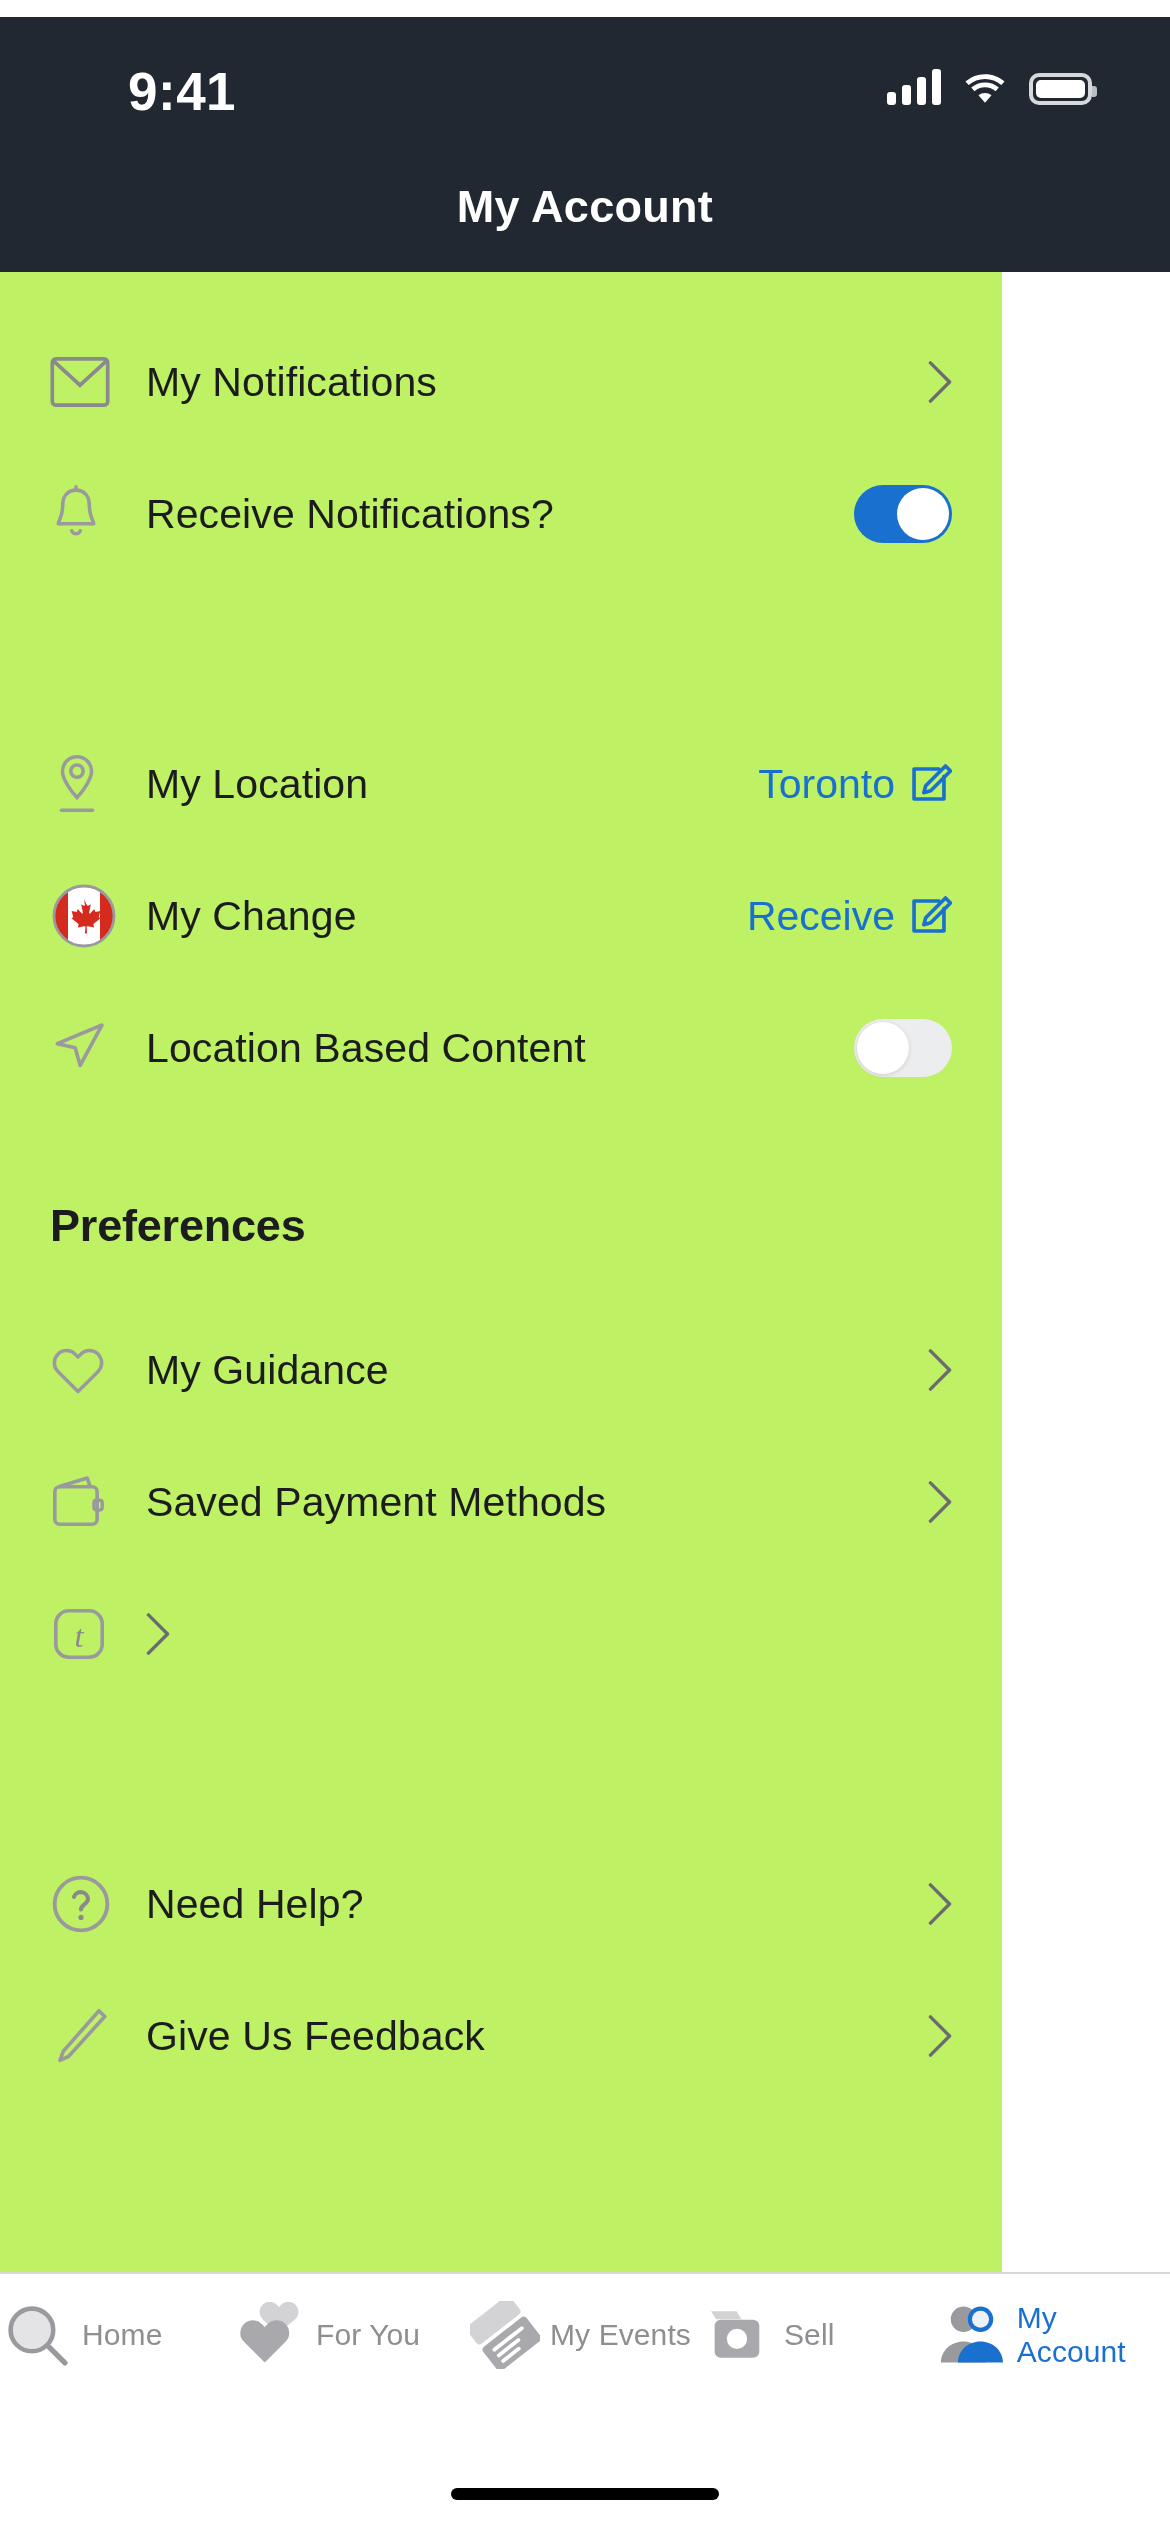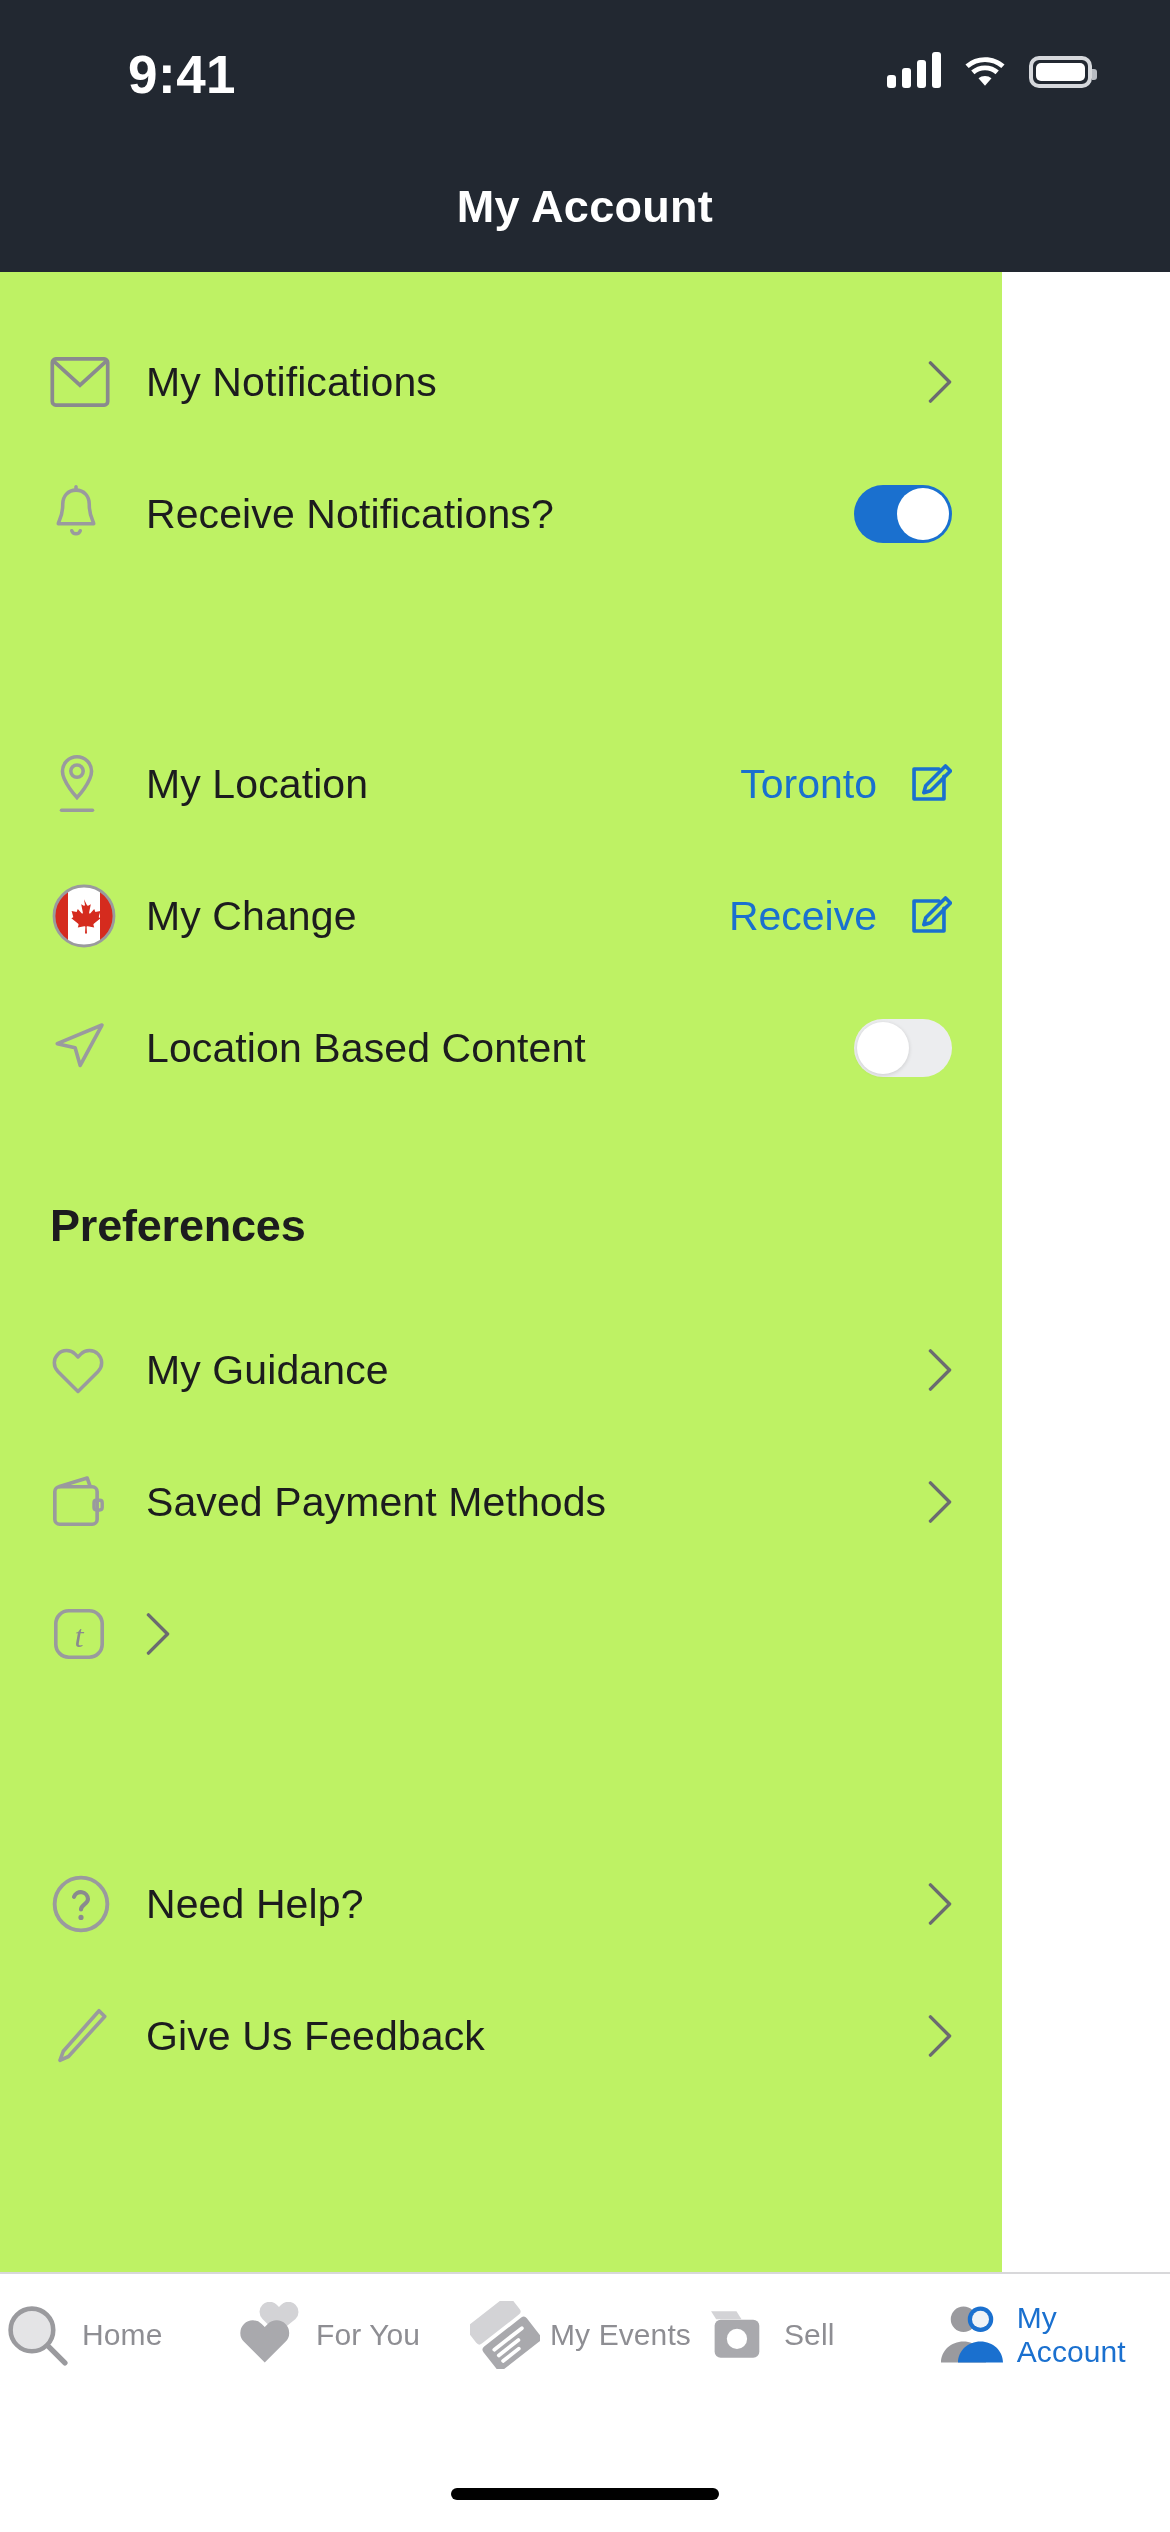--- a/index.html
+++ b/index.html
@@ -16,21 +16,21 @@
     position: relative;
     width: 1170px;
     height: 2532px;
     background: #ffffff;
     overflow: hidden;
   }
 
   
   .statusbar {
     position: absolute;
-    top: 0; left: 0;
+    top: 17px; left: 0;
     width: 1170px;
     height: 155px;
     background: #222831;
   }
   .status-time {
     position: absolute;
     left: 128px;
     top: 44px;
     font-size: 53px;
     font-weight: 700;
@@ -136,21 +136,21 @@
     flex: 1;
     font-size: 41px;
     color: #1c1c1e;
     letter-spacing: 0.1px;
     white-space: nowrap;
   }
 
   .row-right {
     display: flex;
     align-items: center;
-    gap: 29px;
+    gap: 11px;
   }
 
   .row-value {
     font-size: 41px;
     color: #1a70cf;
     white-space: nowrap;
   }
 
   .chevron {
     width: 24px; height: 42px;

